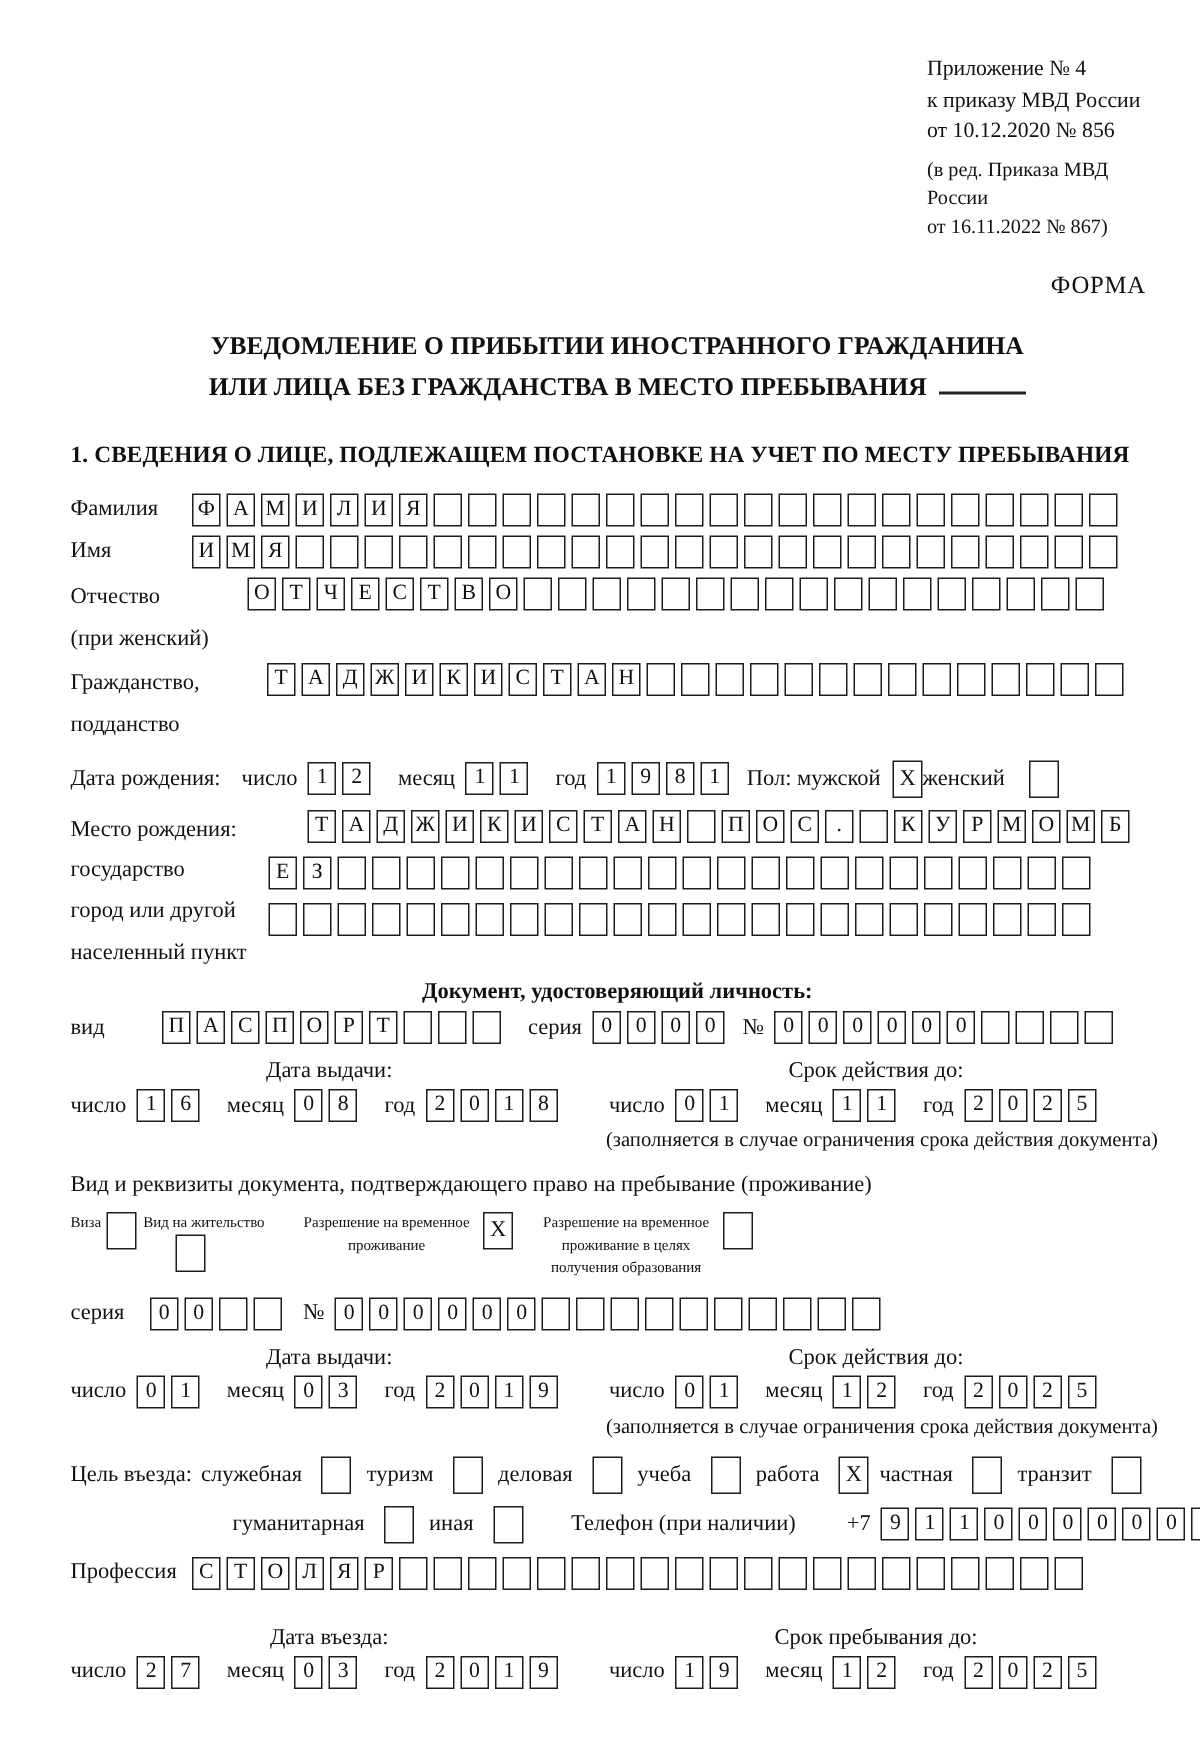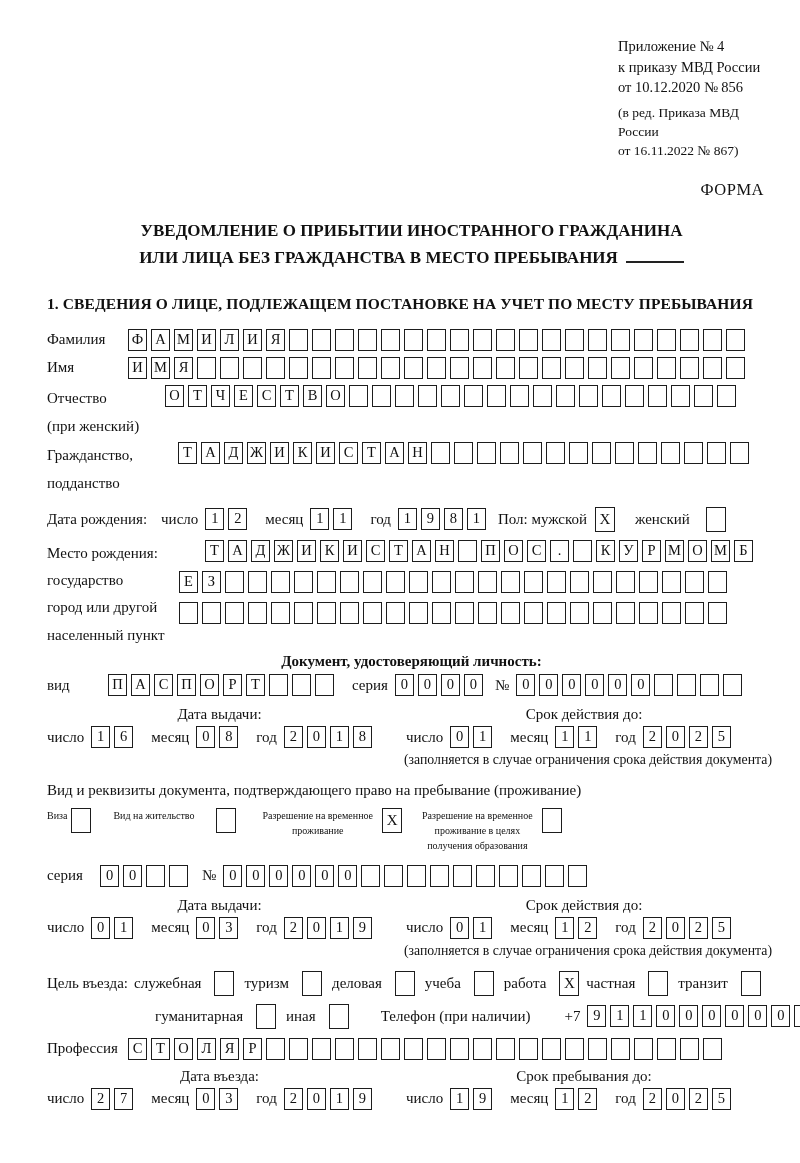--- a/index.html
+++ b/index.html
@@ -220,21 +220,21 @@
     </span>
   <span class="dlabel">год</span>
   <span class="cellrow">
       <span class="cell">1</span>
       <span class="cell">9</span>
       <span class="cell">8</span>
       <span class="cell">1</span>
     </span>
   <span class="flabel" style="margin-left:8px;">Пол: мужской</span>
   <span class="checkbox" style="margin-left:8px;">X</span>
-  <span class="flabel" style="margin-left:20px;">женский</span>
+  <span class="flabel" style="margin-left:0;">женский</span>
   <span class="checkbox" style="margin-left:16px;"></span>
 </div>
 
 <div class="frow top" style="margin-top:8px;">
   <span class="lblstack" style="width:132px; line-height:1.82;">
     <span style="display:block;">Место рождения:</span>
     <span style="display:block;">государство</span>
     <span style="display:block;">город или другой</span>
     <span style="display:block;">населенный пункт</span>
   </span>
@@ -406,21 +406,21 @@
 
 <div class="intro">
   <div>Вид и реквизиты документа, подтверждающего право на пребывание (проживание)</div>
 </div>
 
 <div class="optrow">
   <span class="opt">
     <span class="txt">Виза</span>
     <span class="checkbox" style="margin-left:4px;"></span>
   </span>
-  <span class="opt" style="margin-left:22px;">
+  <span class="opt" style="margin-left:4px;flex-direction:column;">
     <span class="txt">Вид на жительство</span>
     <span class="checkbox" style="margin-left:22px;"></span>
   </span>
   <span class="opt" style="margin-left:26px;">
     <span class="txt">
       <span style="display:block;">Разрешение на временное</span>
       <span style="display:block;">проживание</span>
     </span>
     <span class="checkbox">X</span>
   </span>
@@ -573,21 +573,21 @@
       <span class="cell"></span>
       <span class="cell"></span>
       <span class="cell"></span>
       <span class="cell"></span>
       <span class="cell"></span>
       <span class="cell"></span>
       <span class="cell"></span>
     </span>
 </div>
 
-<div class="datehead" style="margin-top:8px;">
+<div class="datehead" style="margin-top:24px;">
   <span class="h1">Дата въезда:</span>
   <span class="h2">Срок пребывания до:</span>
 </div>
 <div class="daterow">
   <span class="half">
     <span class="dlabel first">число</span>
     <span class="cellrow">
         <span class="cell">2</span>
         <span class="cell">7</span>
       </span>

